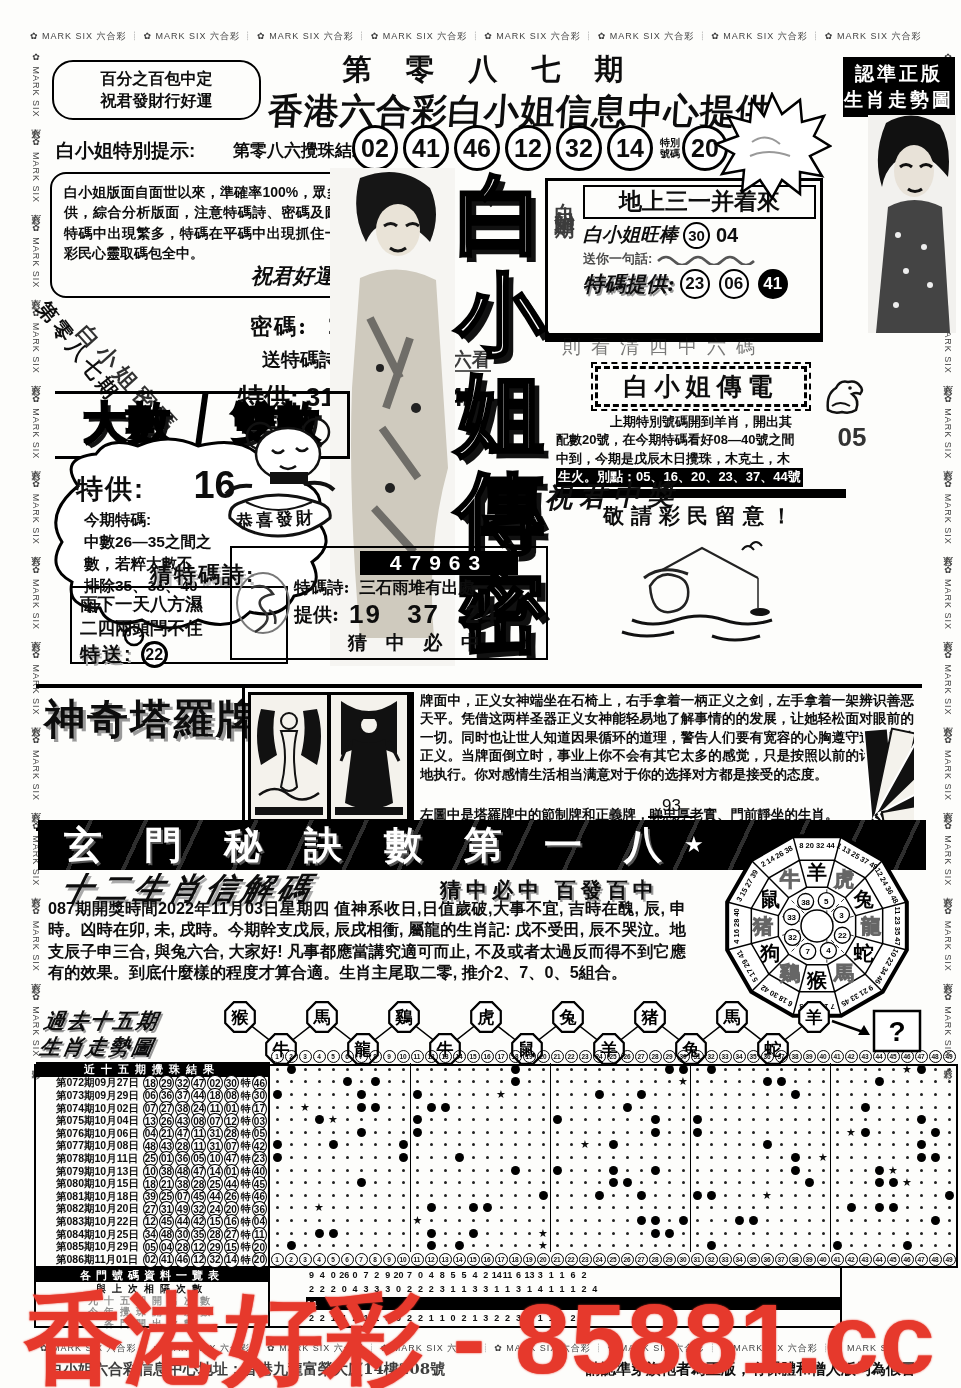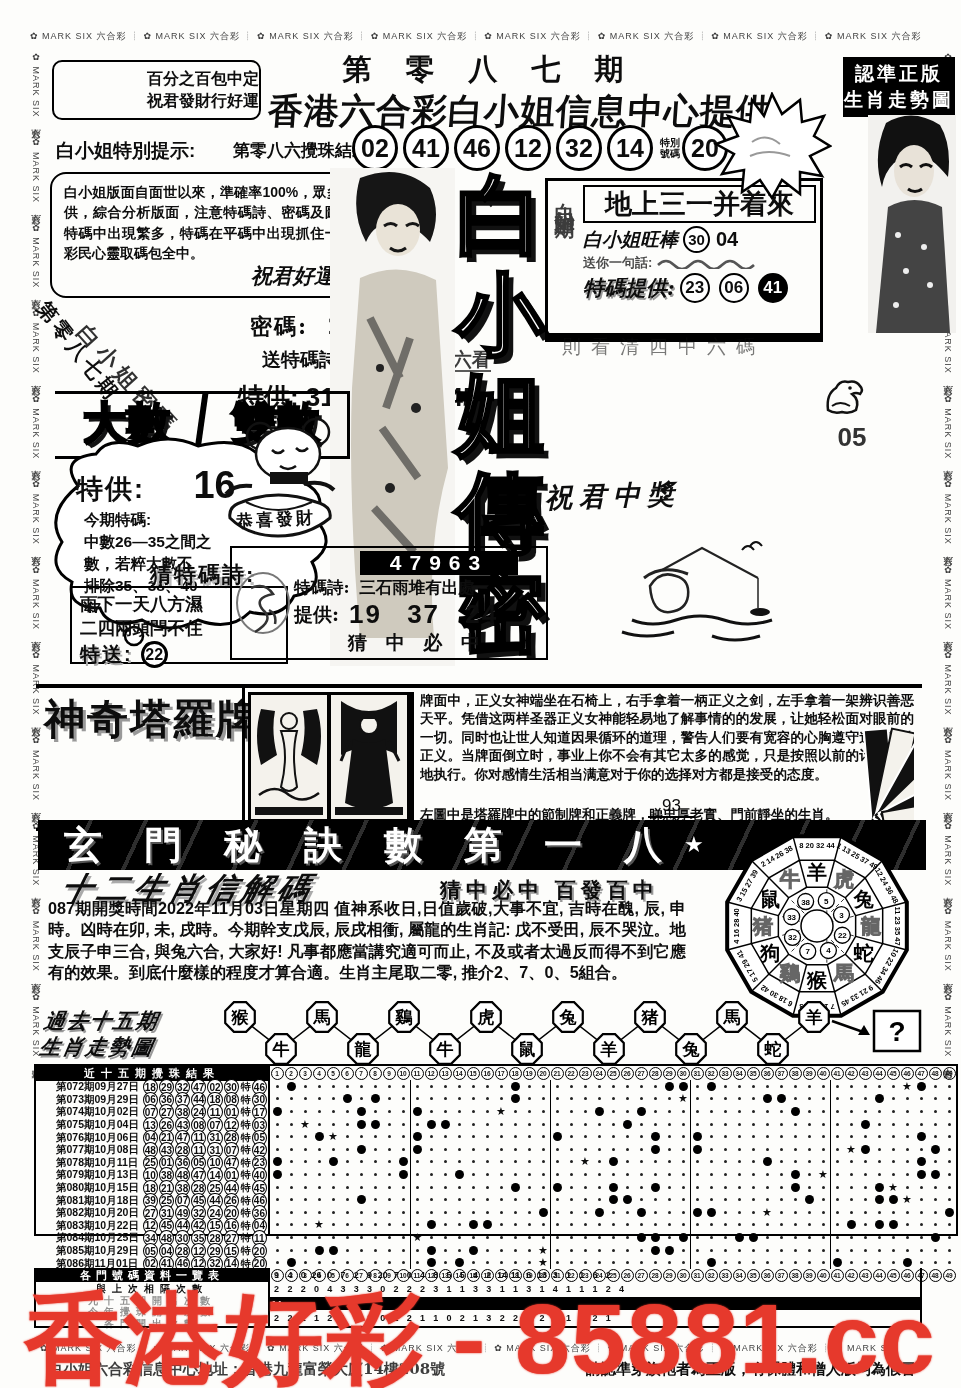--- a/index.html
+++ b/index.html
@@ -47,22 +47,22 @@
 </head>
 <body>
 
 <div id="page">
 
   <div class="abs strip" id="strip-top" style="left:30px;top:30px;width:900px;height:16px;">✿ MARK SIX 六合彩  ┊  ✿ MARK SIX 六合彩  ┊  ✿ MARK SIX 六合彩  ┊  ✿ MARK SIX 六合彩  ┊  ✿ MARK SIX 六合彩  ┊  ✿ MARK SIX 六合彩  ┊  ✿ MARK SIX 六合彩  ┊  ✿ MARK SIX 六合彩</div>
   <div class="abs strip v" id="strip-left" style="left:26px;top:52px;width:16px;height:1280px;">✿ MARK SIX 六合彩  ┊  ✿ MARK SIX 六合彩  ┊  ✿ MARK SIX 六合彩  ┊  ✿ MARK SIX 六合彩  ┊  ✿ MARK SIX 六合彩  ┊  ✿ MARK SIX 六合彩  ┊  ✿ MARK SIX 六合彩  ┊  ✿ MARK SIX 六合彩  ┊  ✿ MARK SIX 六合彩  ┊  ✿ MARK SIX 六合彩  ┊  ✿ MARK SIX 六合彩  ┊  ✿ MARK SIX 六合彩</div>
   <div class="abs strip v" id="strip-right" style="left:938px;top:52px;width:16px;height:1280px;">✿ MARK SIX 六合彩  ┊  ✿ MARK SIX 六合彩  ┊  ✿ MARK SIX 六合彩  ┊  ✿ MARK SIX 六合彩  ┊  ✿ MARK SIX 六合彩  ┊  ✿ MARK SIX 六合彩  ┊  ✿ MARK SIX 六合彩  ┊  ✿ MARK SIX 六合彩  ┊  ✿ MARK SIX 六合彩  ┊  ✿ MARK SIX 六合彩  ┊  ✿ MARK SIX 六合彩  ┊  ✿ MARK SIX 六合彩</div>
   <div class="abs strip" id="strip-bottom" style="left:40px;top:1342px;width:860px;height:15px;">✿ MARK SIX 六合彩  ┊  ✿ MARK SIX 六合彩  ┊  ✿ MARK SIX 六合彩  ┊  ✿ MARK SIX 六合彩  ┊  ✿ MARK SIX 六合彩  ┊  ✿ MARK SIX 六合彩  ┊  ✿ MARK SIX 六合彩  ┊  ✿ MARK SIX 六合彩</div>
 
-  <div class="abs b" style="left:52px;top:60px;width:205px;height:56px;border:2.5px solid #000;border-radius:10px;
-              display:flex;flex-direction:column;align-items:flex-end;justify-content:center;font-size:16px;line-height:1.4;">
+  <div class="abs b" style="left:52px;top:60px;width:205px;height:56px;border:2.5px solid #000;border-radius:21px;
+              display:flex;flex-direction:column;align-items:center;justify-content:center;font-size:16px;line-height:1.4;">
     <span>百分之百包中定</span>
     <span>祝君發財行好運</span>
   </div>
   <div class="abs serif hv" style="left:270px;top:50px;width:460px;font-size:29px;letter-spacing:34px;text-align:center;">第零八七期</div>
   <div class="abs serif hv" style="left:210px;top:88px;width:620px;font-size:35px;text-align:center;letter-spacing:1px;transform:skewX(-4deg);">香港六合彩白小姐信息中心提供</div>
   <div class="abs barblack" style="left:843px;top:57px;width:112px;height:60px;flex-direction:column;font-weight:900;font-size:19px;letter-spacing:3px;">
     <span>認準正版</span>
     <span>生肖走勢圖</span>
   </div>
 
@@ -147,21 +147,21 @@
       <div>白</div>
       <div>小</div>
       <div>姐</div>
       <div>傳</div>
       <div>密</div>
     </div>
 
   <div class="abs" style="left:545px;top:178px;width:272px;height:152px;border:3px solid #000;border-bottom-width:9px;display:flex;">
     <div class="serif hv" style="writing-mode:vertical-rl;font-size:20px;letter-spacing:4px;padding:6px 2px 0 4px;opacity:.8;">白小姐贈期</div>
     <div style="flex:1;padding:4px 4px 0 2px;">
-      <div class="boxline hv" style="font-size:27px;line-height:1.2;text-align:center;padding:1px 0;">
+      <div class="boxline hv" style="font-size:23px;line-height:1.2;text-align:center;padding:1px 0;">
         <div>地上三一并着來</div>
       </div>
       <div style="display:flex;align-items:center;margin-top:3px;">
         <span class="serif hv" style="font-size:19px;font-style:italic;">白小姐旺棒</span>
         <span class="nc" style="width:27px;height:27px;font-size:15px;border-width:2.5px;margin-left:5px;">30</span>
         <span class="hv" style="font-size:20px;margin-left:6px;">04</span>
       </div>
       <div style="display:flex;align-items:center;margin-top:1px;">
         <span class="b" style="font-size:13px;opacity:.75;">送你一句話:</span>
         <svg width="100" height="12" style="margin-left:4px;">
@@ -171,20 +171,31 @@
       <div style="display:flex;align-items:center;margin-top:1px;" id="provide-line">
           <span class="serif hv" style="font-size: 21px; font-style: italic; text-shadow: rgb(153, 153, 153) 1.5px 1.5px 0px;">特碼提供:</span>
           <span class="nc mid" style="margin-left: 5px;">23</span>
           <span class="nc mid" style="margin-left: 5px;">06</span>
           <span class="nc mid inv" style="margin-left: 5px;">41</span>
         </div>
     </div>
   </div>
   <div class="abs serif" style="left:562px;top:334px;font-size:19px;letter-spacing:10px;opacity:.55;">則看清四中六碼</div>
 
+  <div class="abs" style="left:556px;top:366px;width:290px;height:158px;">
+    <div class="dash-title serif hv" style="width:206px;margin:0 auto;text-align:center;font-size:25px;letter-spacing:6px;padding:1px 0;">白小姐傳電</div>
+    <div class="b" style="font-size:13px;line-height:1.42;margin-top:6px;">
+      <div style="text-align:center;">上期特別號碼開到羊肖，開出其</div>
+      <div>配數20號，在今期特碼看好08—40號之間</div>
+      <div>中到，今期是戊辰木日攪珠，木克土，木</div>
+      <div style="background:#000;color:#fff;padding:0 2px;display:inline-block;">生火。別點：05、16、20、23、37、44號</div>
+      <div style="background:#000;height:9px;margin-top:2px;"></div>
+    </div>
+    <div class="hv" style="text-align:center;font-size:21px;letter-spacing:7px;margin-top:4px;">敬請彩民留意！</div>
+  </div>
   <div class="abs serif hv" style="left:545px;top:478px;font-size:27px;font-style:italic;letter-spacing:7px;transform:rotate(-2deg);">祝君中獎</div>
 
   <div class="abs" style="left:822px;top:376px;width:60px;height:90px;">
     <svg width="44" height="40">
       <path d="M6 34 Q4 18 14 12 Q18 4 26 6 Q34 4 38 10 Q42 14 38 18 Q34 16 30 18 Q38 24 34 34 Q28 38 20 36 Q12 38 6 34Z" fill="none" stroke="#111" stroke-width="2.5"></path>
       <circle cx="28" cy="12" r="1.8" fill="#111"></circle>
       <path d="M10 30 q8 -6 18 0" stroke="#111" stroke-width="2" fill="none"></path>
     </svg>
     <div class="b" style="font-size:26px;color:#333;margin-top:2px;text-align:center;">05</div>
   </div>
@@ -489,21 +500,21 @@
           <polygon points="616.7820725201806,23.122934917841437 608.1229349178415,31.782072520180588 595.8770650821585,31.782072520180588 587.2179274798194,23.122934917841437 587.2179274798194,10.877065082158566 595.8770650821585,2.2179274798194157 608.1229349178415,2.217927479819414 616.7820725201806,10.877065082158554" fill="#fff" stroke="#000" stroke-width="2.2"></polygon>
           <text x="602" y="23" text-anchor="middle" font-size="17" font-weight="900">羊</text>
         </g>
         <line x1="620" y1="21" x2="654" y2="33" stroke="#000" stroke-width="2.5"></line>
         <polygon points="658,35 646,35 652,25" fill="#000"></polygon>
         <rect x="662" y="11" width="46" height="40" fill="#fff" stroke="#000" stroke-width="2.5"></rect>
         <text x="685" y="41" text-anchor="middle" font-size="28" font-weight="900">?</text>
       </svg>
   </div>
 
-  <div class="abs" style="left:34px;top:1064px;width:924px;height:172px;border:2.5px solid #000;box-sizing:border-box;display:flex;">
+  <div class="abs" style="left:34px;top:1064px;width:924px;height:204px;border:2.5px solid #000;box-sizing:border-box;display:flex;align-items:flex-end;">
     <div style="width:232px;border-right:2px solid #000;">
       <div class="barblack hv" style="height:15px;font-size:11px;letter-spacing:6px;">近十五期攪珠結果</div>
       <div id="res-left" style="padding-left:20px;">
           <div class="rrow">
             <span class="rper">第072期09月27日</span>
             <span class="nc sm">18</span>
             <span class="nc sm">29</span>
             <span class="nc sm">32</span>
             <span class="nc sm">47</span>
             <span class="nc sm">02</span>
@@ -3169,21 +3180,21 @@
           <div class="hdr-num">
             <span>48</span>
           </div>
           <div class="hdr-num">
             <span>49</span>
           </div>
         </div>
     </div>
   </div>
 
-  <div class="abs" style="left:34px;top:1268px;width:888px;height:60px;border:2px solid #000;border-top:none;box-sizing:border-box;display:flex;">
+  <div class="abs" style="left:34px;top:1268px;width:808px;height:60px;border:2px solid #000;border-top:none;box-sizing:border-box;display:flex;gap:36px;">
     <div style="width:232px;border-right:2px solid #000;">
       <div class="barblack hv" style="height:14px;font-size:11px;letter-spacing:5px;">各門號碼資料一覽表</div>
       <div id="stats-labels">
           <div style="height: 11.5px; font-size: 10px; font-weight: bold; letter-spacing: 6px; text-align: center;">與上次相隔次數</div>
           <div style="height: 11.5px; font-size: 10px; font-weight: bold; letter-spacing: 6px; text-align: center; opacity: 0.45;">九十五期開出次數</div>
           <div style="height: 11.5px; font-size: 10px; font-weight: bold; letter-spacing: 6px; text-align: center; opacity: 0.45;">今年攪珠開出次數</div>
           <div style="height: 11.5px; font-size: 10px; font-weight: bold; letter-spacing: 6px; text-align: center; opacity: 0.45;">各門開出次數</div>
         </div>
     </div>
     <div id="stats-grid" style="flex:1;">

